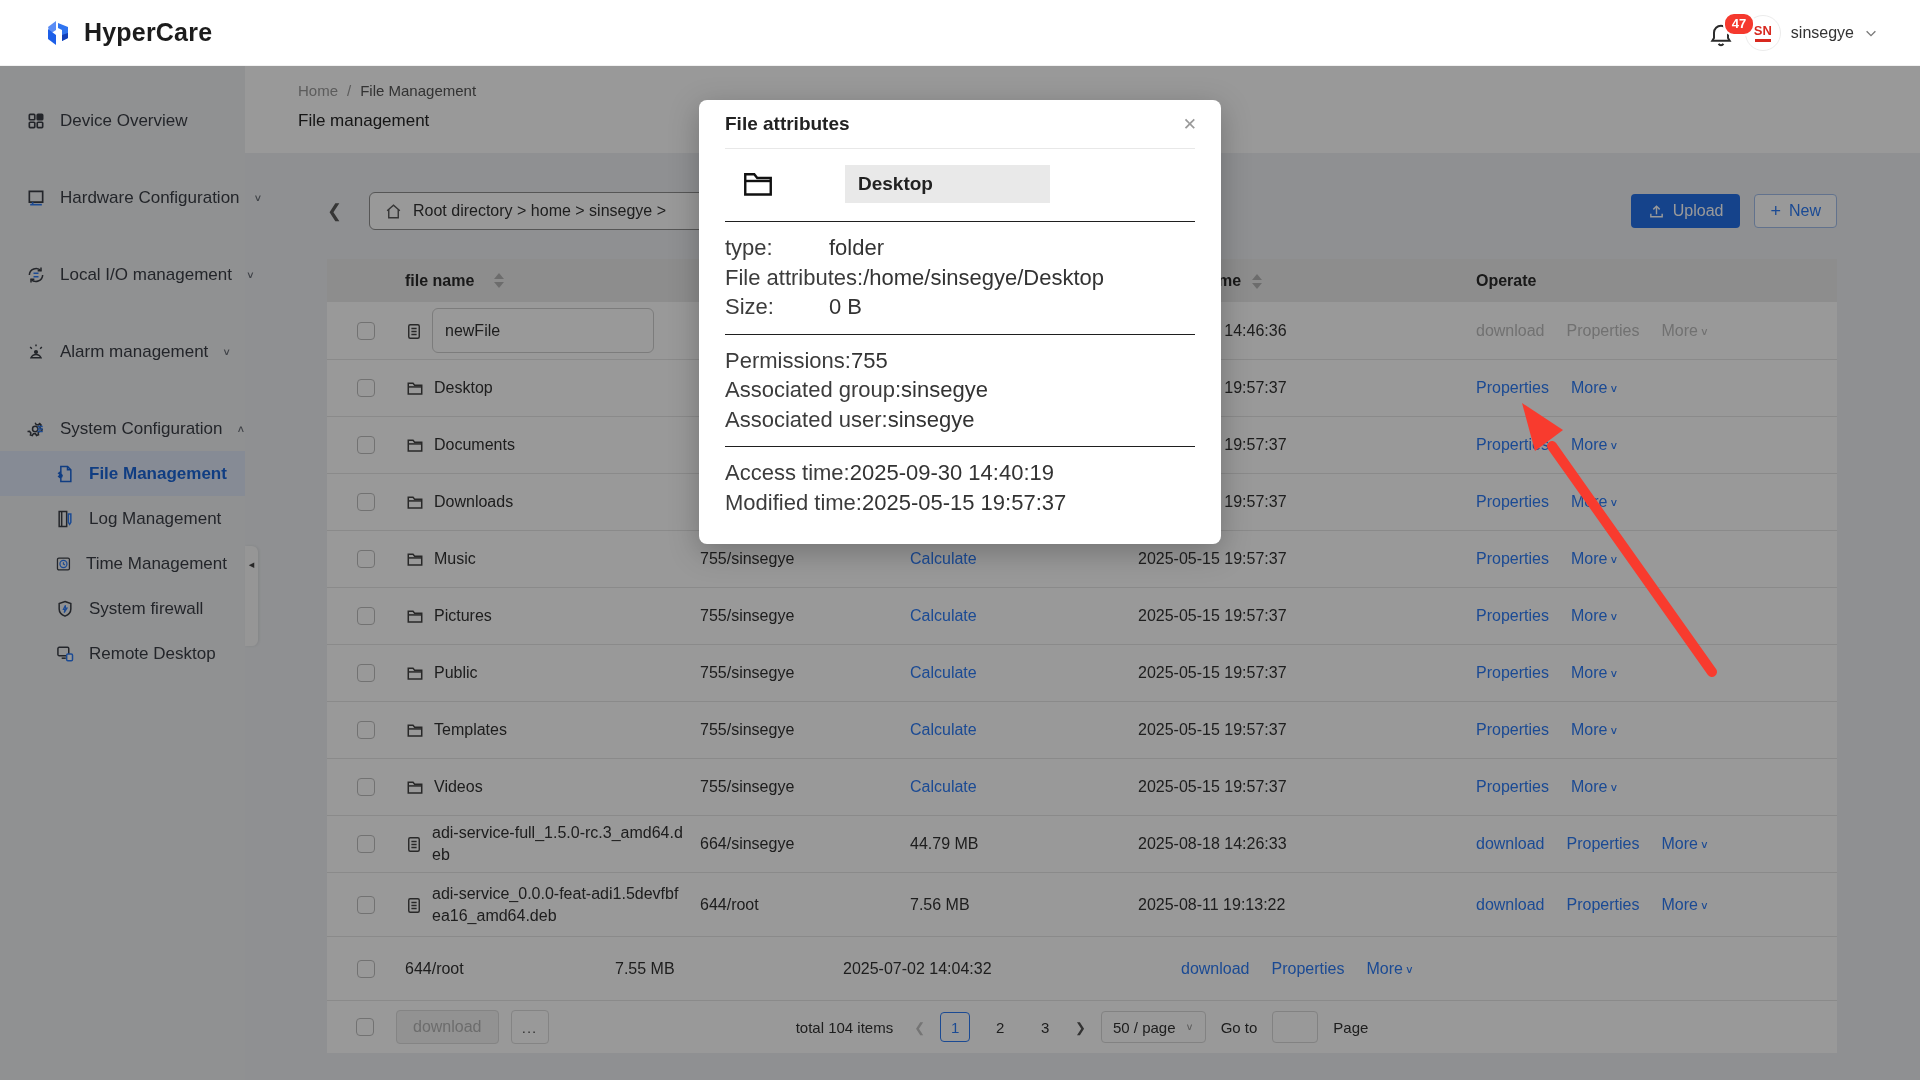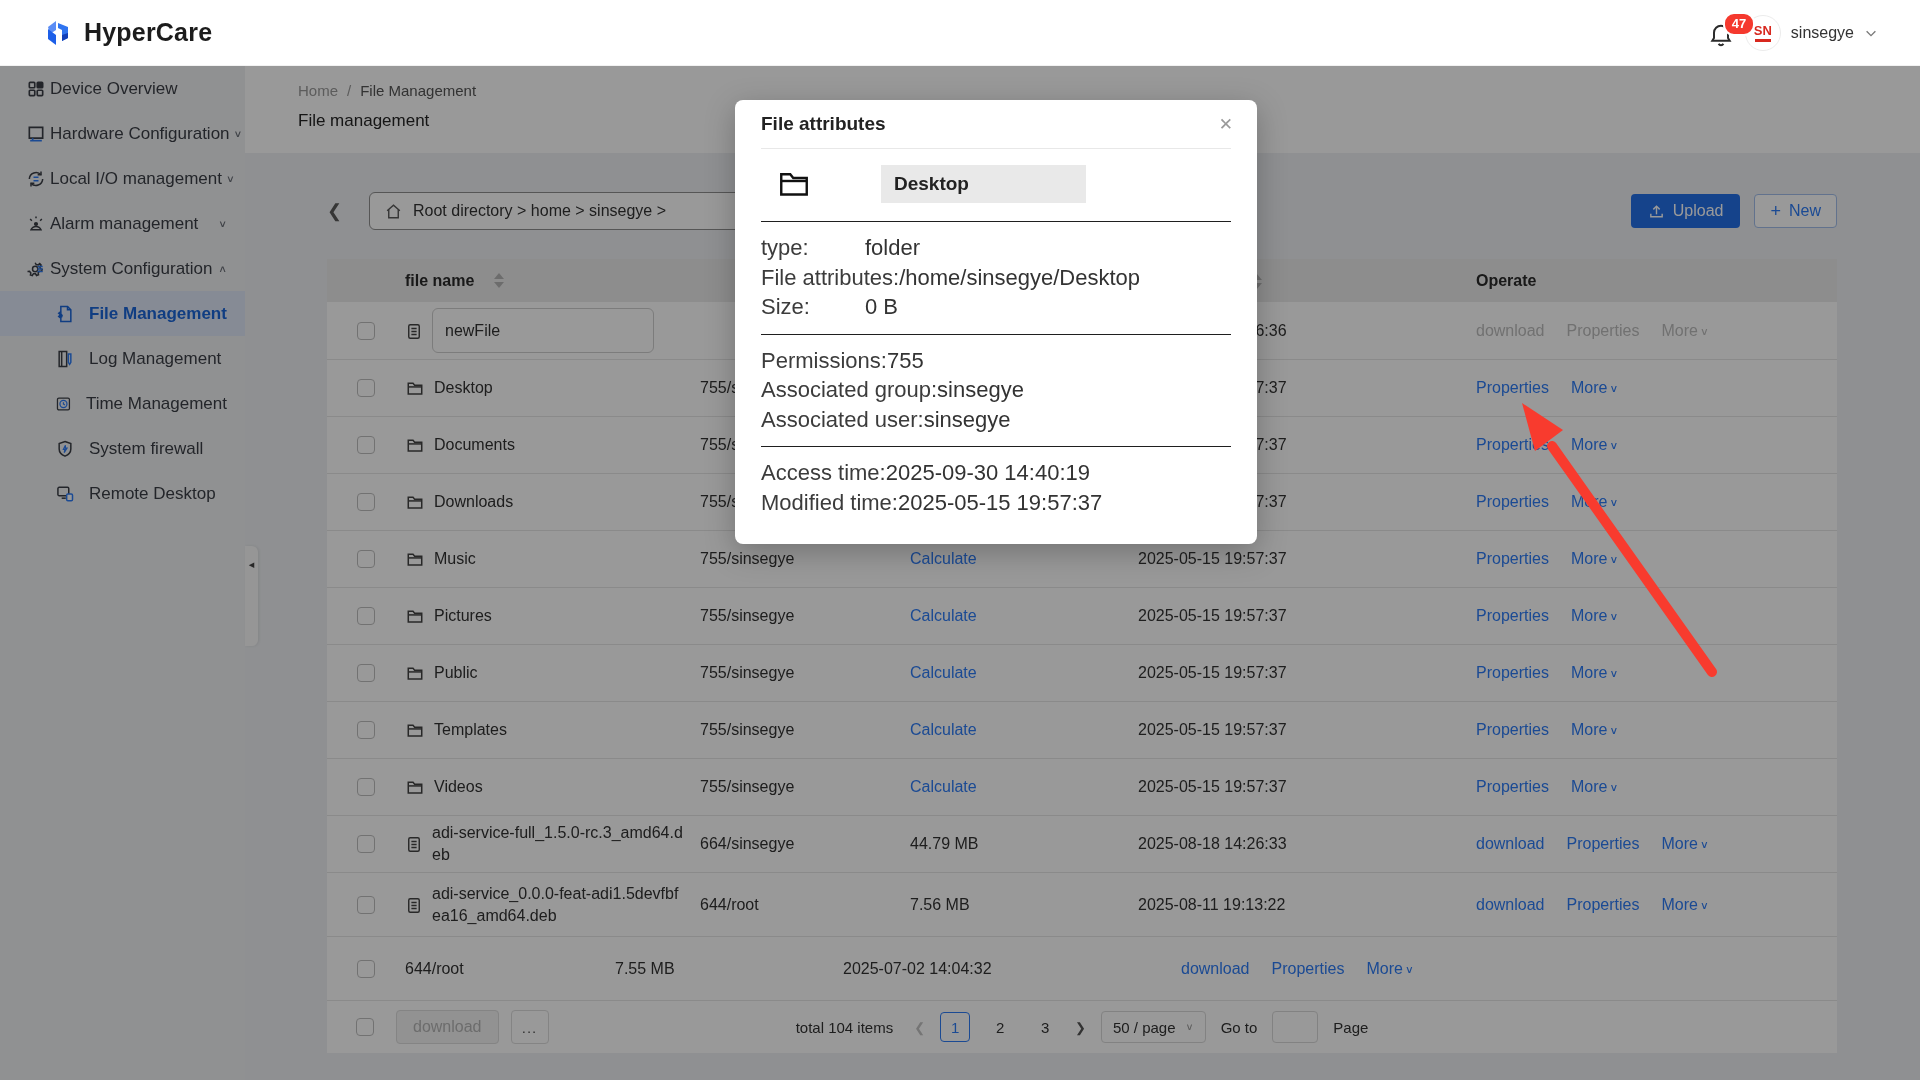--- a/index.html
+++ b/index.html
@@ -18,22 +18,22 @@
   .user { display:flex; align-items:center; gap:10px; cursor:pointer; }
   .avatar { width:36px; height:36px; border-radius:50%; background:#fff; border:1px solid #ececec;
     display:flex; flex-direction:column; align-items:center; justify-content:center; color:#d8281e;
     font-weight:bold; font-size:13px; line-height:13px; }
   .avatar i { display:block; width:16px; height:3px; background:#d8281e; margin-top:2px; font-style:normal; }
   .uname { font-size:16px; color:#333; }
   .chev-svg { width:14px; height:14px; }
 
   
   .sidebar { position:absolute; left:0; top:66px; width:245px; height:1014px; background:#f1f2f4; z-index:10; }
-  .side-item { height:45px; display:flex; align-items:center; padding:0 18px 0 26px; gap:4px;
-    font-size:17px; color:#3b3f46; cursor:pointer; }
+  .side-item { height:45px; display:flex; align-items:center; padding:0 18px 0 26px; gap:14px;
+    font-size:17px; color:#3b3f46; cursor:pointer;margin-top:32px; }
   .side-item svg { flex:0 0 auto; }
   .side-label { flex:1 1 auto; white-space:nowrap; }
   .side-chev { font-size:12px; color:#6a6f77; transform:scaleY(.8); }
   .sub-item { height:45px; display:flex; align-items:center; padding:0 18px 0 55px; gap:14px;
     font-size:17px; color:#3b3f46; cursor:pointer; }
   .sub-item.active { background:#dfe8f8; color:#1b66d9; font-weight:bold; }
   .collapse-tab { position:absolute; right:-13px; top:480px; width:13px; height:100px; background:#fafafa;
     border-radius:0 6px 6px 0; display:flex; align-items:flex-start; justify-content:center;
     padding-top:12px; color:#444; font-size:11px; cursor:pointer; box-shadow:1px 0 3px rgba(0,0,0,.08); }
 
@@ -100,21 +100,21 @@
     border-radius:4px; cursor:pointer; }
   .pg.active { border:1px solid #2e7cf6; color:#2e7cf6; }
   .pg-size { height:32px; border:1px solid #d9d9d9; border-radius:4px; background:#fff; display:flex;
     align-items:center; gap:10px; padding:0 11px; cursor:pointer; }
   .pg-size .caret { color:#9b9b9b; font-size:11px; transform:scaleY(.85); }
   .goto-input { width:46px; height:32px; border:1px solid #d9d9d9; border-radius:4px; background:#fff; outline:none;
     font-size:15px; text-align:center; font-family:inherit; }
 
   
   .dim { position:absolute; left:0; top:66px; width:1920px; height:1014px; background:rgba(0,0,0,.40); z-index:40; }
-  .modal { position:absolute; left:735px; top:100px; width:522px; height:444px; background:#fff;
+  .modal { position:absolute; left:699px; top:100px; width:522px; height:444px; background:#fff;
     border-radius:8px; z-index:45; box-shadow:0 8px 30px rgba(0,0,0,.25); padding:0 26px; }
   .m-head { height:49px; display:flex; align-items:center; border-bottom:1px solid #e8e8e8; position:relative; }
   .m-title { font-size:19px; font-weight:bold; color:#222; }
   .m-close { position:absolute; right:-2px; top:14px; font-size:17px; color:#9a9a9a; cursor:pointer; }
   .m-filerow { display:flex; align-items:center; padding:16px 0 18px 14px; border-bottom:1.5px solid #1f1f1f; }
   .m-filename { margin-left:68px; background:#e9e9e9; width:205px; height:38px; display:flex; align-items:center;
     padding:0 13px; font-size:19px; font-weight:bold; color:#222; }
   .m-section { padding:11px 0 12px 0; border-bottom:1.5px solid #1f1f1f; }
   .m-section.last { border-bottom:none; }
   .m-row { line-height:29.5px; font-size:22px; color:#333; }

